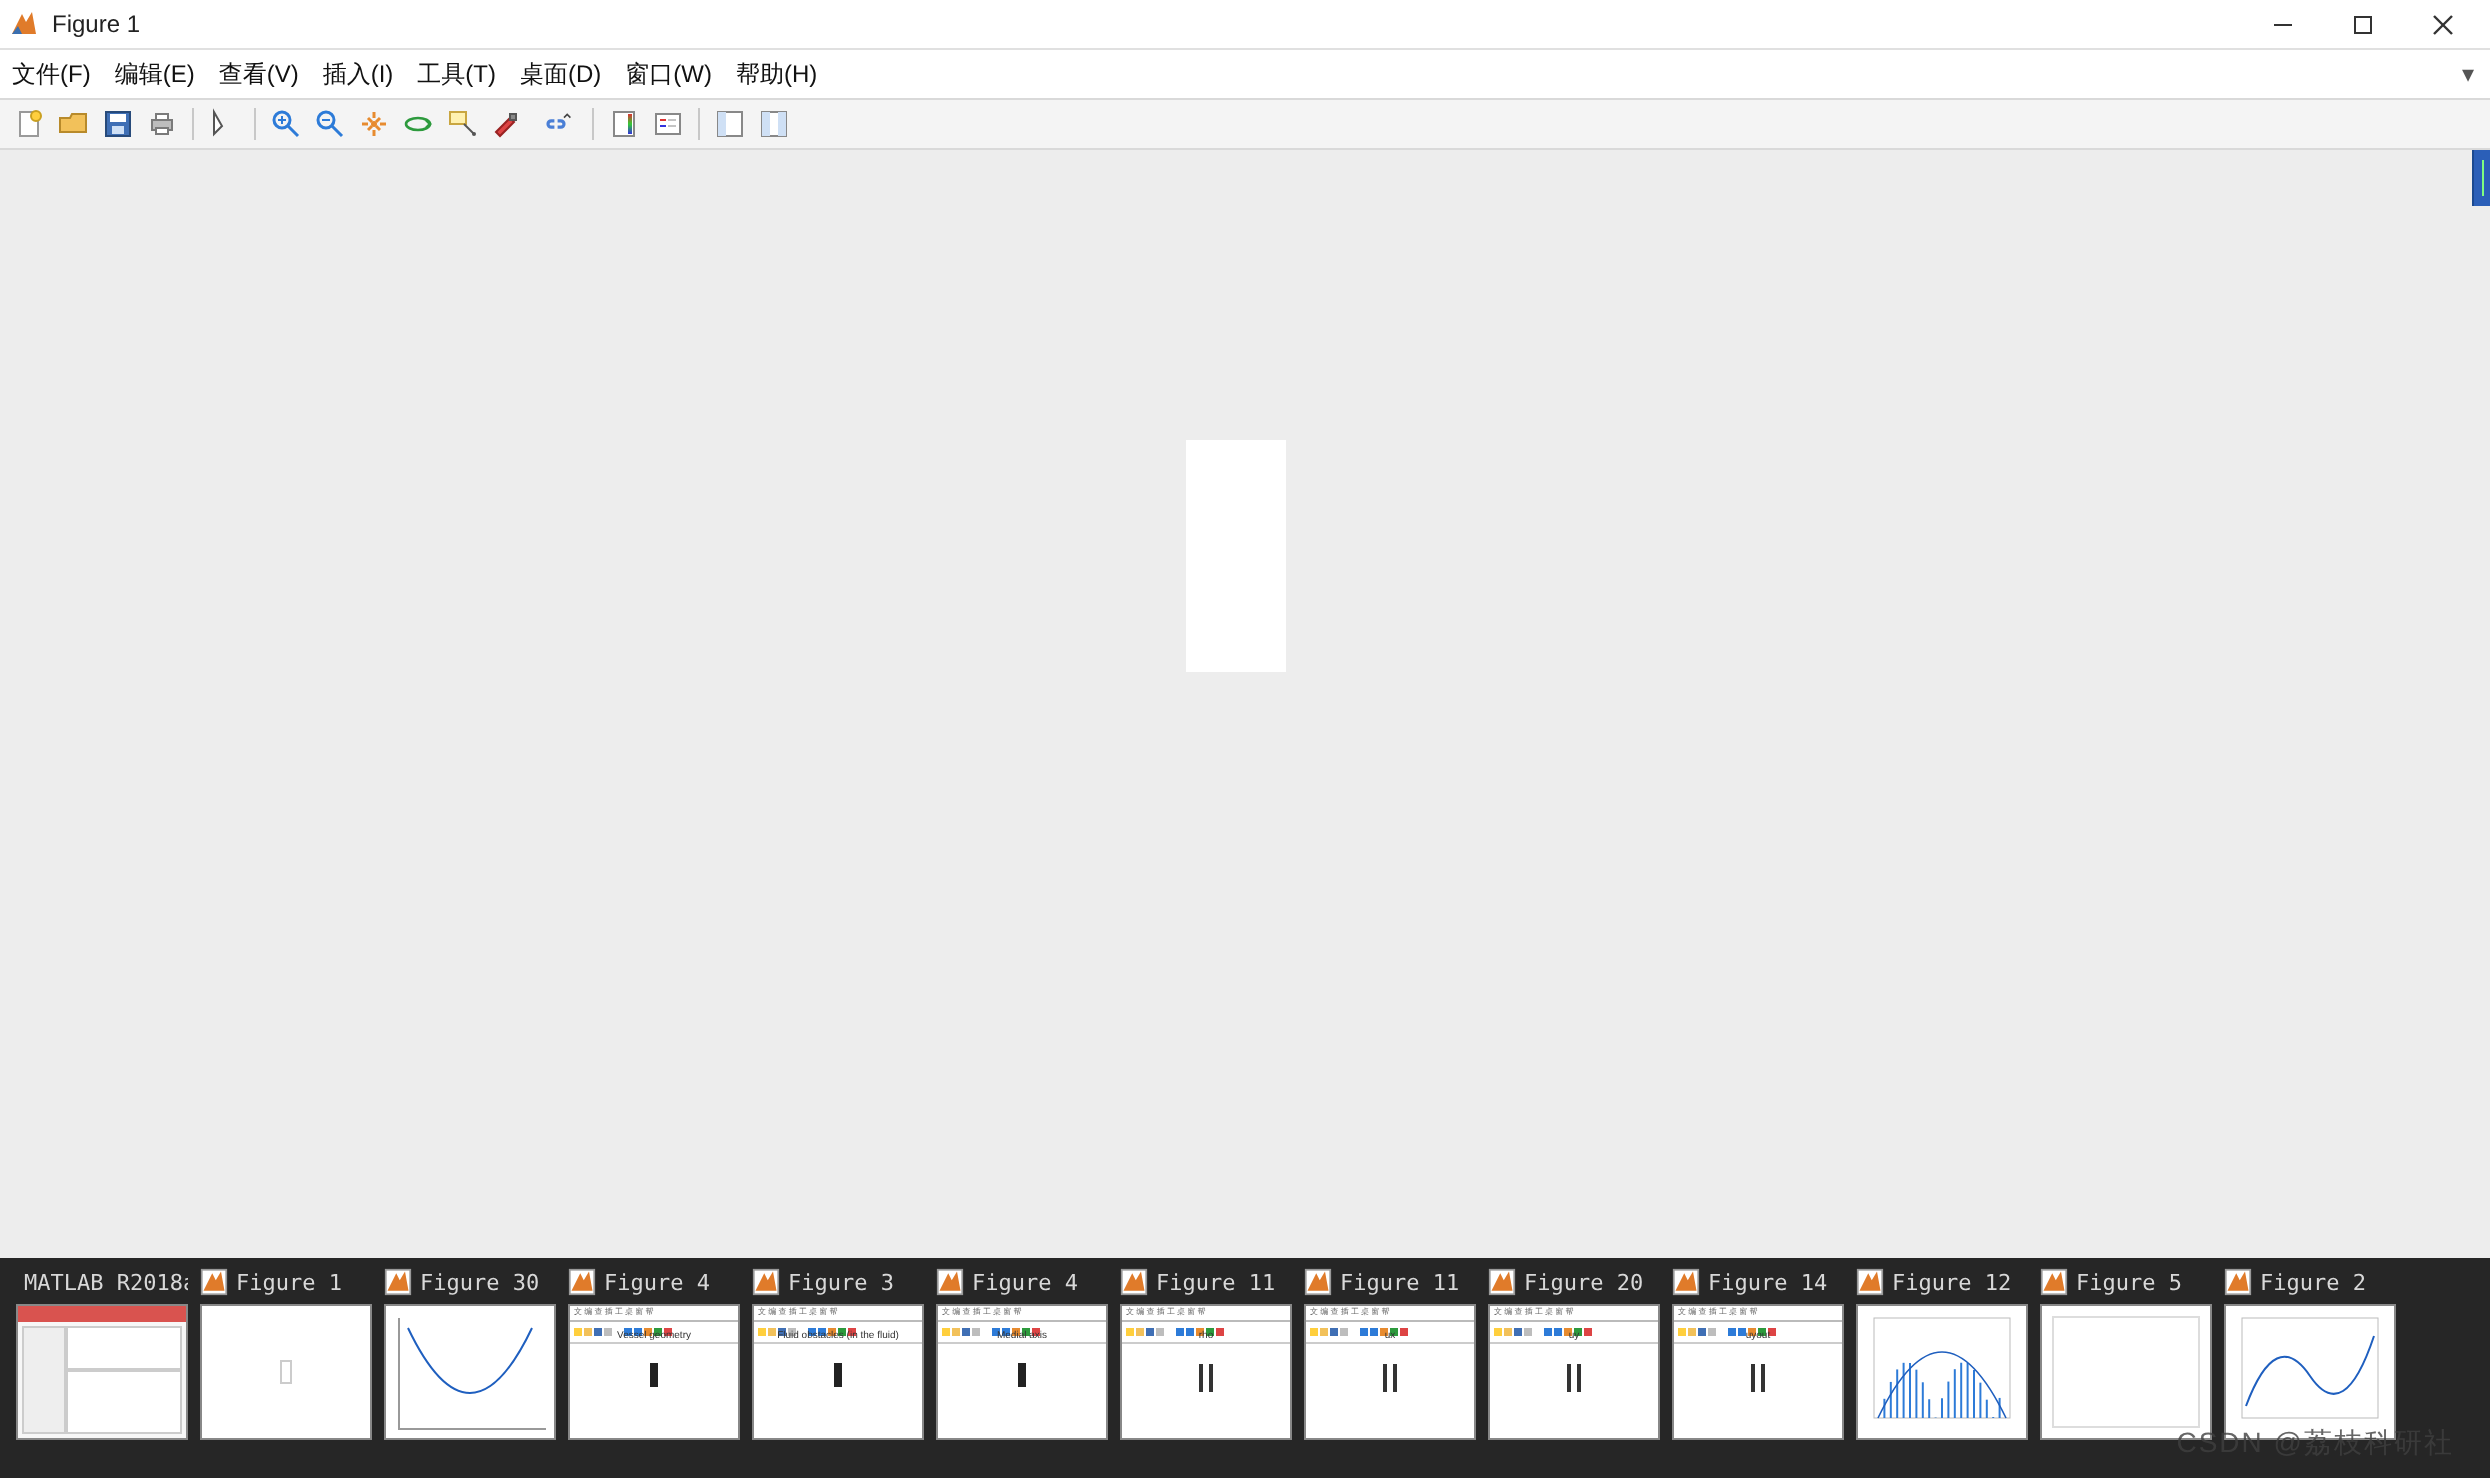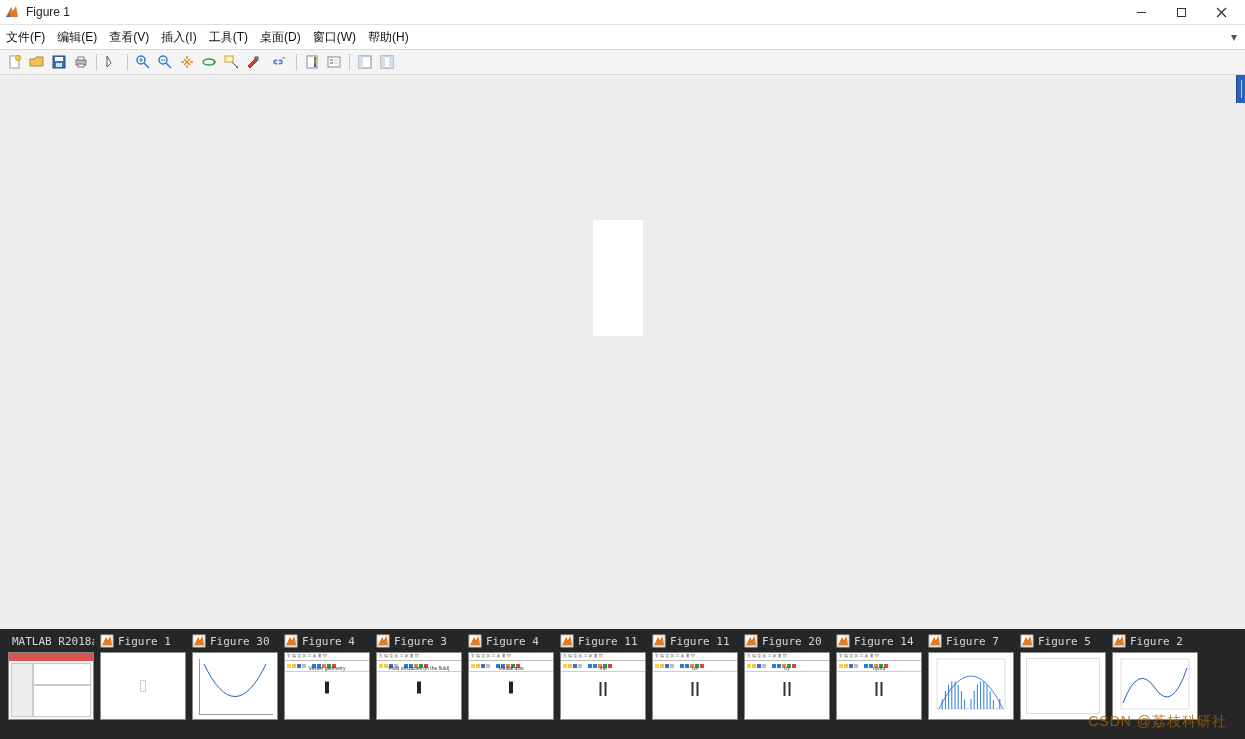--- a/index.html
+++ b/index.html
@@ -20,21 +20,21 @@
   .side-indicator{position:absolute;right:0;top:0;width:8px;height:28px;background:#2b5fb8;border-left:1px solid #1b4990}
   .side-indicator .bar{width:1px;height:18px;background:#7fff7f;margin:5px auto 0}
   .taskbar{height:115px;background:#262626;padding:4px 8px 0 8px;display:flex;gap:6px;overflow:hidden}
   .task{width:86px;display:flex;flex-direction:column}
   .task .hdr{display:flex;align-items:center;gap:4px;color:#d8d8d8;font-family:SimSun,monospace;font-size:11px;height:16px;white-space:nowrap;overflow:hidden}
   .task .thumb{margin-top:3px;height:66px;background:#fff;border:1px solid #888;position:relative;overflow:hidden}
   .mini-toolbar{height:10px;background:#fff;border-bottom:1px solid #ccc;display:flex;align-items:center;padding:0 2px;gap:1px}
   .mini-toolbar i{width:4px;height:4px;display:inline-block}
   .mini-title{position:absolute;top:12px;left:0;right:0;text-align:center;font-size:5px;color:#333}
   .mini-center{position:absolute;left:50%;top:55%;transform:translate(-50%,-50%)}
-  .watermark{position:absolute;right:18px;bottom:8px;color:#a16207;font-size:14px;letter-spacing:1px;opacity:.8;pointer-events:none}
+  .watermark{position:absolute;right:18px;bottom:8px;color:#404040;font-size:14px;letter-spacing:1px;opacity:.8;pointer-events:none}
   .matlab-ico{width:14px;height:14px}
 </style>
 </head>
 <body>
 
 <div class="titlebar">
   <span class="ic">
     <svg viewBox="0 0 16 16">
         <path d="M2 13 L7 3 L9 7 L12 2 L14 13 Z" fill="#e07b2a"></path>
         <path d="M2 13 L5 9 L7 13 Z" fill="#3a6fb0"></path>
@@ -435,21 +435,21 @@
           <span style="width:2px;height:14px;background:#333"></span>
         </div>
       </div>
     </div>
     <div class="task">
       <div class="hdr">
         <svg class="matlab-ico" viewBox="0 0 16 16">
           <rect x="1" y="1" width="14" height="14" fill="#fff" stroke="#999"></rect>
           <path d="M2 13 L7 3 L9 7 L12 2 L14 13 Z" fill="#e07b2a"></path>
         </svg>
-        <span>Figure 7</span>
+        <span>Figure 12</span>
       </div>
       <div class="thumb"><svg width="84" height="64" viewBox="0 0 84 64">
           <rect x="8" y="6" width="68" height="50" fill="none" stroke="#bbb" stroke-width="0.5"></rect>
           <line x1="10" y1="56" x2="10" y2="56" stroke="#2d7bd8" stroke-width="1"></line>
           <line x1="13.2" y1="56" x2="13.2" y2="46.398861391247365" stroke="#2d7bd8" stroke-width="1"></line>
           <line x1="16.4" y1="56" x2="16.4" y2="37.961904757344655" stroke="#2d7bd8" stroke-width="1"></line>
           <line x1="19.6" y1="56" x2="19.6" y2="31.712149683367528" stroke="#2d7bd8" stroke-width="1"></line>
           <line x1="22.8" y1="56" x2="22.8" y2="28.407407560323115" stroke="#2d7bd8" stroke-width="1"></line>
           <line x1="26" y1="56" x2="26" y2="28.448393487529767" stroke="#2d7bd8" stroke-width="1"></line>
           <line x1="29.200000000000003" y1="56" x2="29.200000000000003" y2="31.83013773383153" stroke="#2d7bd8" stroke-width="1"></line>

